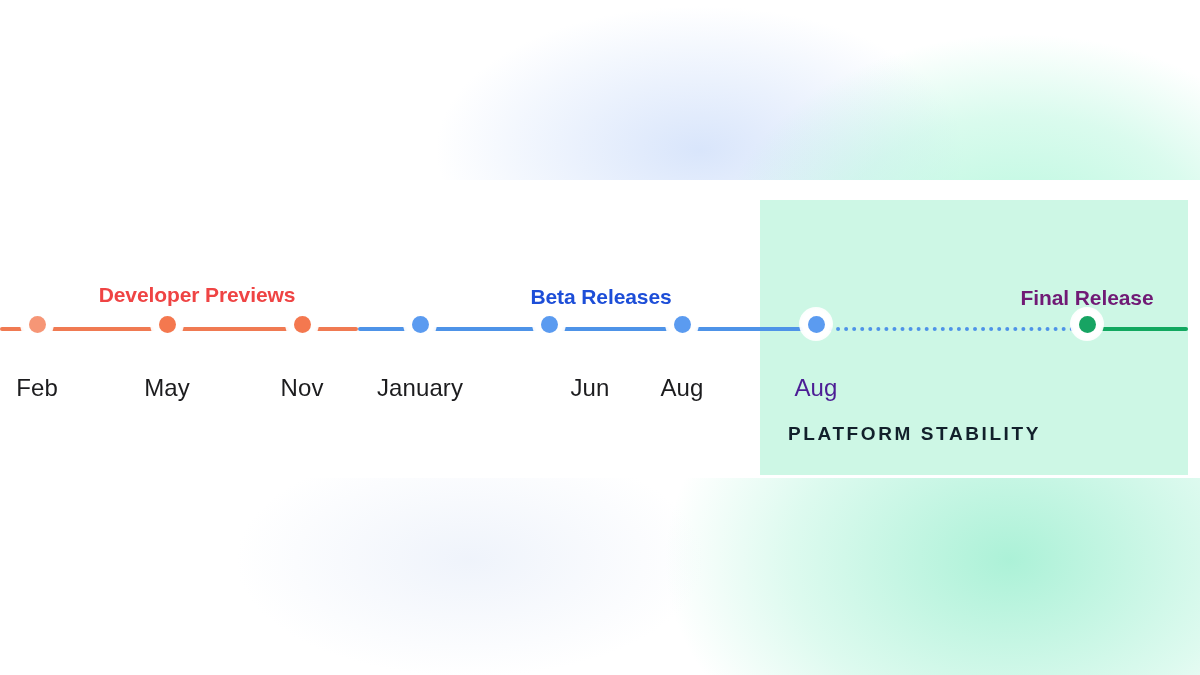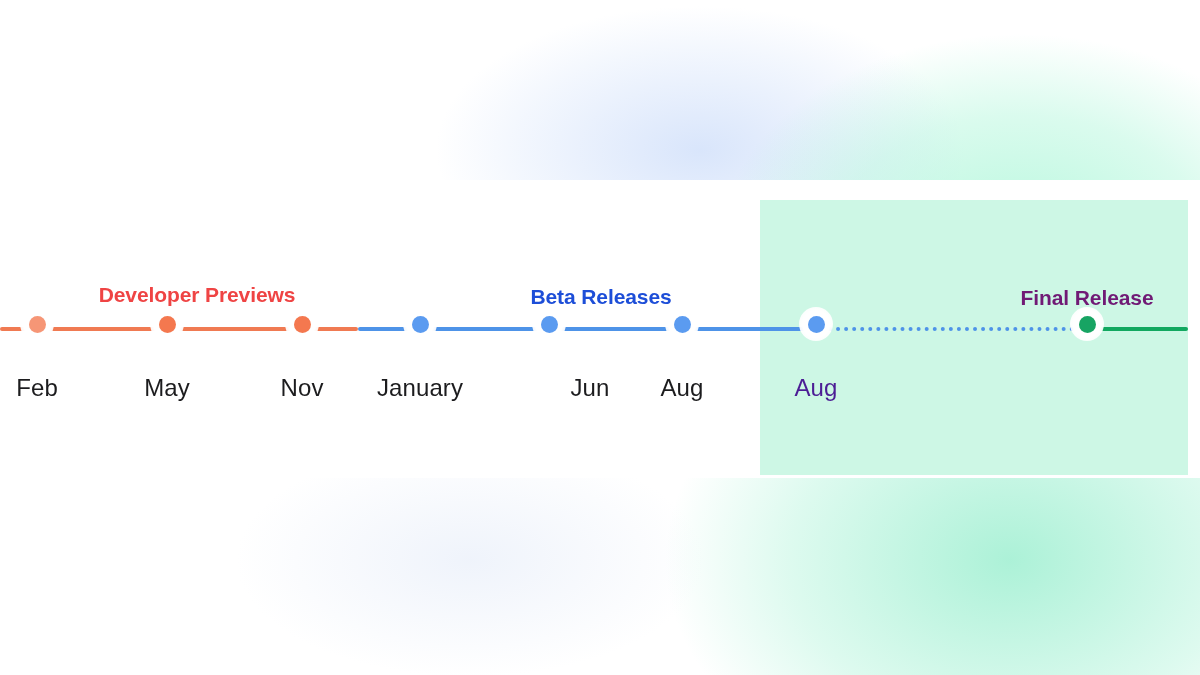--- a/index.html
+++ b/index.html
@@ -173,13 +173,14 @@
   <div id="months-layer">
       <div class="month" style="left: 37px;">Feb</div>
       <div class="month" style="left: 167px;">May</div>
       <div class="month" style="left: 302px;">Nov</div>
       <div class="month" style="left: 420px;">January</div>
       <div class="month" style="left: 549px; margin-left: 41px;">Jun</div>
       <div class="month" style="left: 682px;">Aug</div>
       <div class="month on-band" style="left: 816px;">Aug</div>
     </div>
 
+  <div id="band-caption">PLATFORM STABILITY</div>
 </div>
 
 </body></html>

